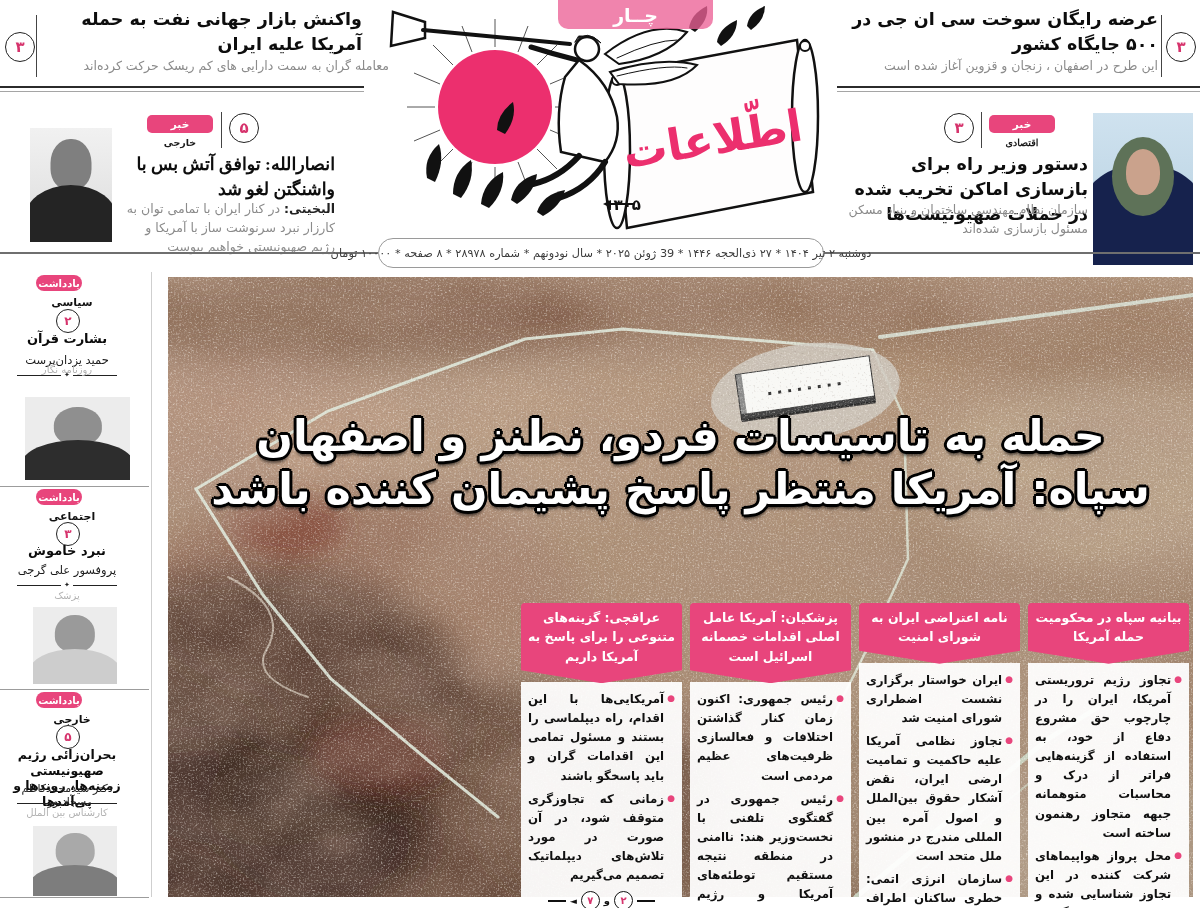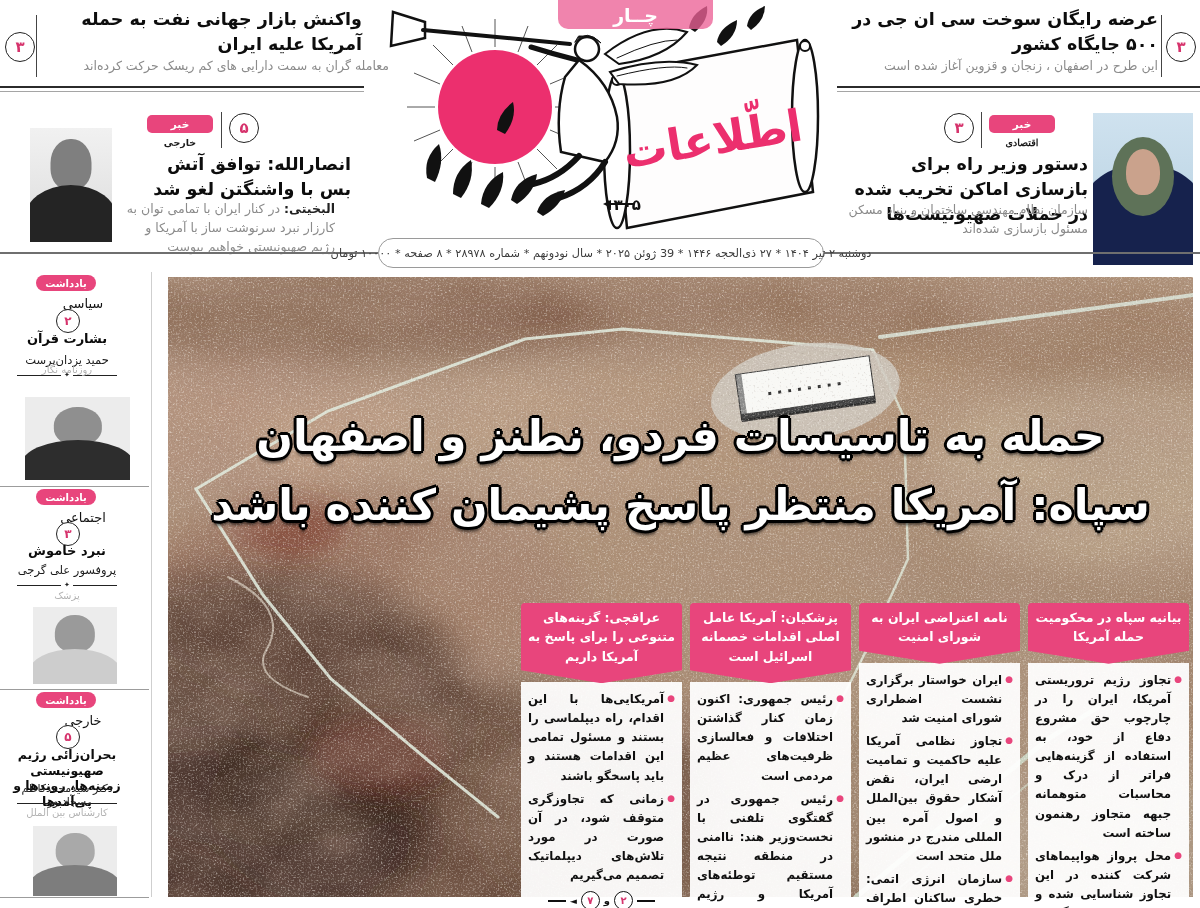--- a/index.html
+++ b/index.html
@@ -27,23 +27,23 @@
     border-radius:0 0 10px 10px;display:flex;align-items:center;justify-content:center;color:#fff;
     font-weight:bold;font-size:19px;letter-spacing:2px;z-index:5;}
 
   
   #dateline-capsule{position:absolute;left:378px;top:238px;width:444px;height:28px;border:1px solid #9a9a9a;
     border-radius:15px;display:flex;align-items:center;justify-content:center;background:#fff;z-index:3;}
   #dateline-capsule span{font-size:11.3px;color:#3c3c3c;white-space:nowrap;}
   .date-rule{position:absolute;top:252px;height:1.5px;background:#6f6f6f;}
 
   
-  .sb-badge{position:absolute;left:36px;width:60px;height:16px;background:var(--accent);color:#fff;border-radius:8px;
+  .sb-badge{position:absolute;left:36px;width:46px;height:16px;background:var(--accent);color:#fff;border-radius:8px;
     display:flex;align-items:center;justify-content:center;font-size:10px;font-weight:bold;}
-  .sb-cat{position:absolute;left:16px;width:134px;text-align:center;font-size:13px;font-weight:normal;color:#111;}
+  .sb-cat{position:absolute;left:5px;width:134px;text-align:center;font-size:11px;font-weight:bold;color:#111;}
   .sb-circle{position:absolute;left:56px;width:22px;height:22px;border:1.4px solid #222;border-radius:50%;
     display:flex;align-items:center;justify-content:center;font-size:12px;font-weight:bold;color:#d6336c;background:#fff;}
   .sb-title{position:absolute;left:4px;width:126px;text-align:center;font-weight:bold;font-size:13px;line-height:1.25;color:#0c0c0c;}
   .sb-author{position:absolute;left:4px;width:126px;text-align:center;font-size:11.5px;color:#1c1c1c;}
   .sb-orn{position:absolute;left:14px;width:106px;display:flex;align-items:center;color:#222;font-size:7px;}
   .sb-orn::before,.sb-orn::after{content:"";flex:1;border-top:1.2px solid #222;margin:0 3px;}
   .sb-role{position:absolute;left:4px;width:126px;text-align:center;font-size:10px;color:#b3b3b3;}
   .sb-div{position:absolute;left:0;width:149px;height:1px;background:#9c9c9c;}
   #sb-vline{position:absolute;left:151px;top:272px;height:625px;width:1px;background:#cfcfcf;}
 
@@ -68,21 +68,21 @@
     background:#caa28c;border-radius:50% 50% 45% 45%;}
 
   
   #main-image{position:absolute;left:168px;top:277px;width:1025px;height:620px;background:#a98f76;}
   #main-image svg{display:block;}
   #main-headline{position:absolute;left:168px;top:277px;width:1025px;text-align:center;z-index:4;pointer-events:none;}
   .hl{color:#fff;font-weight:900;font-size:43px;line-height:1.0;
     text-shadow:-3px 0 0 #000,3px 0 0 #000,0 -3px 0 #000,0 3px 0 #000,
       -2px -2px 0 #000,2px -2px 0 #000,-2px 2px 0 #000,2px 2px 0 #000,0 5px 3px rgba(0,0,0,.55);}
   #hl1{margin-top:138px;}
-  #hl2{margin-top:26px;}
+  #hl2{margin-top:10px;}
 
   
   #boxes-row{position:absolute;left:521px;top:603px;width:668px;display:flex;flex-direction:row;gap:8px;
     align-items:flex-start;z-index:6;}
   .nbox{width:161px;flex:0 0 161px;}
   .nbox-head{background:var(--accent);color:#fff;font-weight:bold;font-size:12.5px;line-height:1.55;text-align:center;
     padding:5px 5px 17px 5px;border-radius:4px 4px 0 0;
     clip-path:polygon(0 0,100% 0,100% calc(100% - 13px),50% 100%,0 calc(100% - 13px));}
   .nbox-body{background:rgba(255,255,255,.94);margin-top:-1px;padding:8px 7px 9px 7px;}
   .bullet{display:flex;gap:3px;margin-bottom:4px;}
@@ -182,21 +182,21 @@
   <div class="sep-thin" style="left:837px;top:91px;width:363px;"></div>
 
   <div class="portrait kaffiyeh" style="left:30px;top:128px;width:82px;height:114px;">
     <div class="p-head"></div>
       <div class="p-body"></div>
   </div>
   <div class="badge-pill" style="left:147px;top:115px;width:66px;height:18px;">خبر</div>
   <div class="badge-cat" style="left:147px;top:137px;width:66px;">خارجی</div>
   <div class="vline" style="left:221px;top:112px;height:36px;"></div>
   <div class="num-circle" style="left:229px;top:113px;">۵</div>
-  <div class="abs story-title" style="left:141px;top:152px;width:210px;">انصارالله: توافق آتش بس با واشنگتن لغو شد</div>
+  <div class="abs story-title" style="left:125px;top:152px;width:210px;font-family:Liberation Serif, serif;">انصارالله: توافق آتش بس با واشنگتن لغو شد</div>
   <div class="abs story-sub" style="left:120px;top:200px;width:215px;">
     <b>البخیتی:</b>
     <span>در کنار ایران با تمامی توان به کارزار نبرد سرنوشت ساز با آمریکا و رژیم صهیونیستی خواهیم پیوست</span>
   </div>
 
   <div class="num-circle" style="left:944px;top:113px;">۳</div>
   <div class="vline" style="left:981px;top:112px;height:36px;"></div>
   <div class="badge-pill" style="left:989px;top:115px;width:66px;height:18px;">خبر</div>
   <div class="badge-cat" style="left:989px;top:137px;width:66px;font-family:Liberation Serif, serif;">اقتصادی</div>
   <div class="abs story-title" style="left:845px;top:152px;width:243px;">دستور وزیر راه برای بازسازی اماکن تخریب شده در حملات صهیونیست‌ها</div>
@@ -390,21 +390,21 @@
           <span class="btxt">رئیس جمهوری در گفتگوی تلفنی با نخست‌وزیر هند: ناامنی در منطقه نتیجه مستقیم توطئه‌های آمریکا و رژیم صهیونیستی است</span>
           </div>
       </div>
     </div>
 
     <div class="nbox">
       <div class="nbox-head">عراقچی: گزینه‌های متنوعی را برای پاسخ به آمریکا داریم</div>
       <div class="nbox-body">
         <div class="bullet">
           <span class="dot">●</span>
-          <span class="btxt">آمریکایی‌ها با این اقدام، راه دیپلماسی را بستند و مسئول تمامی این اقدامات هستند و باید پاسخگو باشند</span>
+          <span class="btxt">آمریکایی‌ها با این اقدام، راه دیپلماسی را بستند و مسئول تمامی این اقدامات گران و باید پاسخگو باشند</span>
           </div>
         <div class="bullet">
           <span class="dot">●</span>
           <span class="btxt">زمانی که تجاوزگری متوقف شود، در آن صورت در مورد تلاش‌های دیپلماتیک تصمیم می‌گیریم</span>
           </div>
         <div class="refs">
           <span class="rline"></span>
           <span class="rcirc">۲</span>
           <span class="rconj">و</span>
           <span class="rcirc">۷</span>

